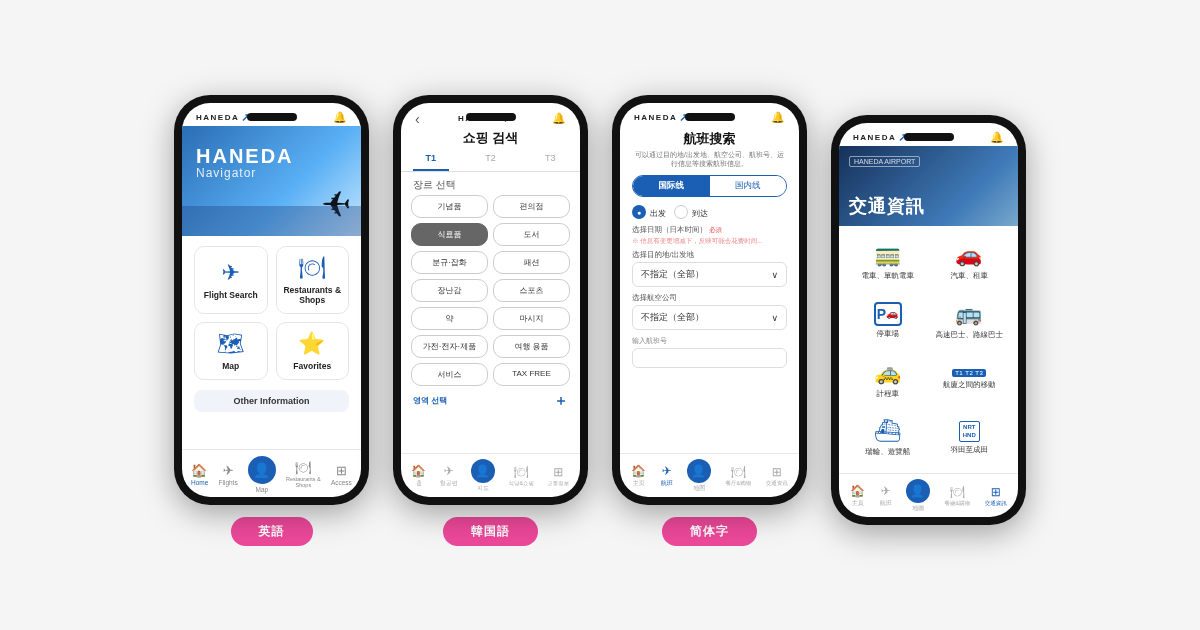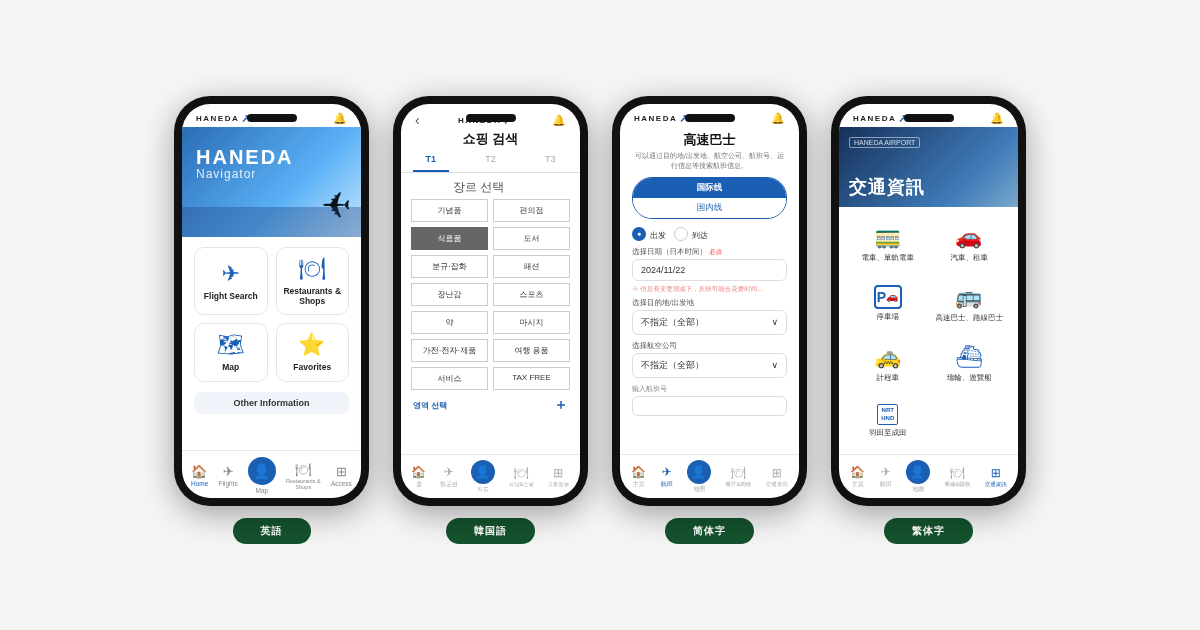--- a/index.html
+++ b/index.html
@@ -185,34 +185,33 @@
       font-size: 9px;
       color: #aaa;
       border-bottom: 2px solid transparent;
     }
     .s2-tab.active {
       color: #1a5fb4;
       border-bottom: 2px solid #1a5fb4;
       font-weight: 700;
     }
     .s2-section-label {
-      font-size: 12px;
+      font-size: 10px;
       color: #555;
       padding: 6px 12px 3px;
-      margin-left: 40px;
     }
     .s2-grid {
       display: grid;
       grid-template-columns: 1fr 1fr;
       gap: 5px;
       padding: 0 10px;
     }
     .s2-chip {
       border: 1px solid #ccc;
-      border-radius: 0;
+      border-radius: 10px;
       text-align: center;
       padding: 5px 4px;
       font-size: 8px;
       color: #333;
       background: #fff;
     }
     .s2-chip.active {
       background: #666;
       color: #fff;
       border-color: #666;
@@ -230,21 +229,20 @@
 
     
     .s3-title { font-size: 13px; font-weight: 700; text-align: center; padding: 4px 0 2px; color: #111; }
     .s3-sub { font-size: 7px; color: #777; text-align: center; padding: 0 14px 6px; line-height: 1.4; }
     .s3-seg {
       display: flex;
       margin: 0 12px 8px;
       border: 1px solid #1a5fb4;
       border-radius: 20px;
       overflow: hidden;
-      flex-direction: column;
     }
     .s3-seg-btn {
       flex: 1;
       text-align: center;
       padding: 4px 0;
       font-size: 8.5px;
       color: #1a5fb4;
       background: #fff;
     }
     .s3-seg-btn.active {
@@ -379,25 +377,25 @@
       font-size: 6px;
       padding: 1px 3px;
       border-radius: 2px;
       text-align: center;
       line-height: 1.4;
       font-weight: 700;
     }
 
     
     .lang-pill {
-      background: #14532d;
+      background: #ec4899;
       color: #fff;
       border-radius: 20px;
       padding: 6px 28px;
-      font-size: 10px;
+      font-size: 12px;
       font-weight: 700;
       letter-spacing: 1px;
     }
 
     
     .bottom-nav {
       display: flex;
       justify-content: space-around;
       align-items: center;
       padding: 5px 4px 4px;
@@ -583,40 +581,39 @@
     <div class="phone">
       <div class="phone-notch"></div>
       <div class="phone-inner">
         <div class="status-bar">
           <span class="haneda-logo">
             <span>HANEDA</span>
             <span class="arrow">↗</span>
           </span>
           <span class="bell">🔔</span>
         </div>
-        <div class="s3-title">高速巴士</div>
+        <div class="s3-title">航班搜索</div>
         <div class="s3-sub">可以通过目的地/出发地、航空公司、航班号、运行信息等搜索航班信息。</div>
         <div class="s3-seg">
           <div class="s3-seg-btn active">国际线</div>
           <div class="s3-seg-btn">国内线</div>
         </div>
         <div class="s3-toggle-row">
           <div class="s3-toggle">
             <div class="s3-radio-filled">
                 <span>●</span>
               </div>
             <span>出发</span>
           </div>
           <div class="s3-toggle">
             <div class="s3-radio-empty"></div>
             <span>到达</span>
           </div>
         </div>
         <div class="s3-field-label">选择日期（日本时间） <span style="color:#e44;font-size:6.5px;">必須</span></div>
-        <div class="s3-date-input">2024/11/22</div>
         <div class="s3-field-note">※ 信息有变更增减下，反映可能会花费时间...</div>
         <div class="s3-field-label">选择目的地/出发地</div>
         <div class="s3-select">
           <span>不指定（全部）</span>
           <span>∨</span>
         </div>
         <div class="s3-field-label">选择航空公司</div>
         <div class="s3-select">
           <span>不指定（全部）</span>
           <span>∨</span>
@@ -683,20 +680,24 @@
           </div>
           <div class="s4-item">
             <span class="s4-icon">🚌</span>
             <span class="s4-label">高速巴士、路線巴士</span>
           </div>
           <div class="s4-item">
             <span class="s4-icon">🚕</span>
             <span class="s4-label">計程車</span>
           </div>
           <div class="s4-item">
+            <div class="s4-terminal-badge">T1 T2 T3</div>
+            <span class="s4-label">航廈之間的移動</span>
+          </div>
+          <div class="s4-item">
             <span class="s4-icon">⛴</span>
             <span class="s4-label">瑞輪、遊覽船</span>
           </div>
           <div class="s4-item">
             <div class="s4-nrt-badge">NRT<br>HND</div>
             <span class="s4-label">羽田至成田</span>
           </div>
         </div>
         <div class="bottom-nav">
           <div class="nav-item">
@@ -715,16 +716,15 @@
             <span class="nav-emoji">🍽</span>
             <span style="font-size:5.5px;text-align:center;">餐廳&amp;購物</span>
           </div>
           <div class="nav-item active">
             <span class="nav-emoji">⊞</span>
             <span style="font-size:5.5px;">交通資訊</span>
           </div>
         </div>
       </div>
     </div>
-    <div class="lang-pill">繁体字</div>
   </div>
 
 </div>
 
 </body></html>

